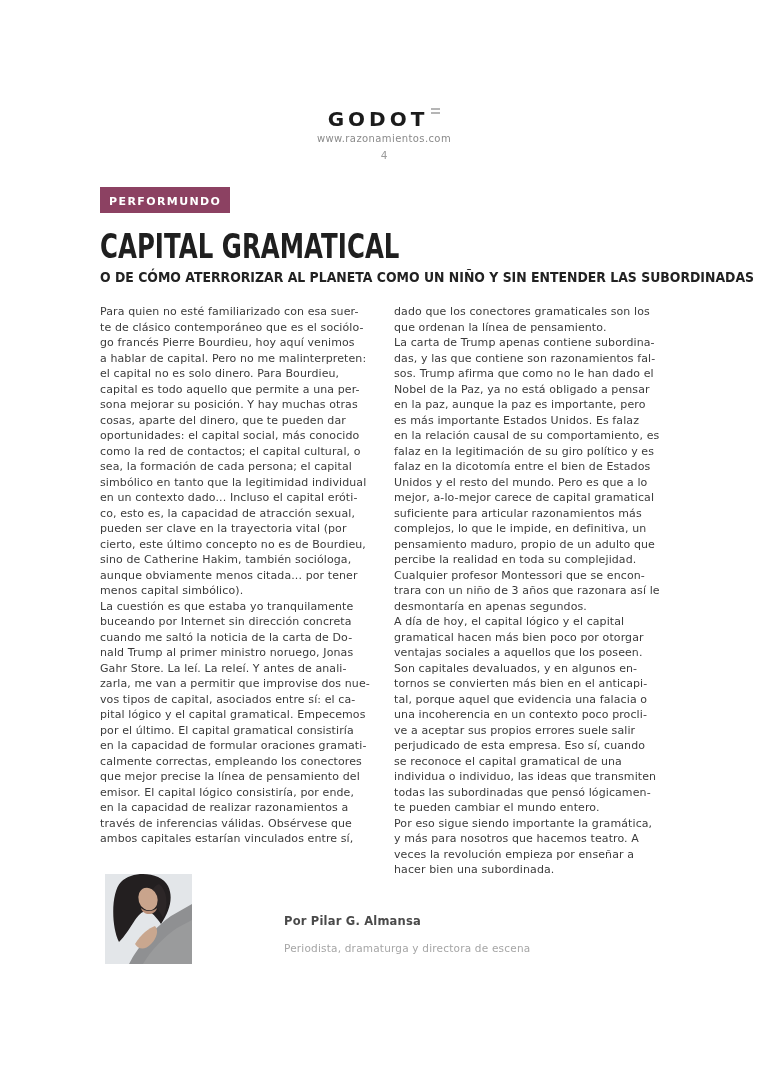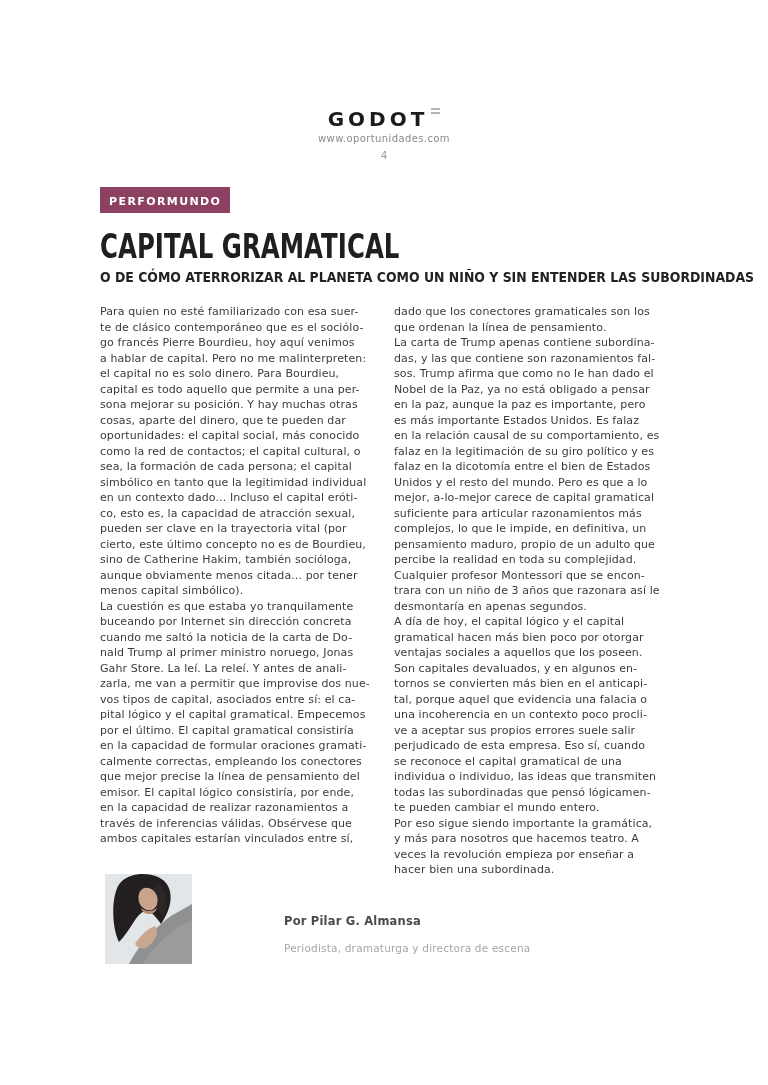--- a/index.html
+++ b/index.html
@@ -152,21 +152,21 @@
 </style>
 </head>
 <body>
 
 <div class="page">
 
   <div class="masthead">
     <div class="logo">
       <span class="logo-text">GODOT</span><span class="logo-mark"></span>
     </div>
-    <div class="site-url">www.oportunidades.com</div>
+    <div class="site-url">www.razonamientos.com</div>
     <div class="page-number">4</div>
   </div>
 
   <div class="section-tag" id="section-tag" style="background: rgb(140, 65, 98);">
     <span>PERFORMUNDO</span>
   </div>
 
   <h1 class="article-title">CAPITAL GRAMATICAL</h1>
   <h2 class="article-subtitle">O DE CÓMO ATERRORIZAR AL PLANETA COMO UN NIÑO Y SIN ENTENDER LAS SUBORDINADAS</h2>
 

